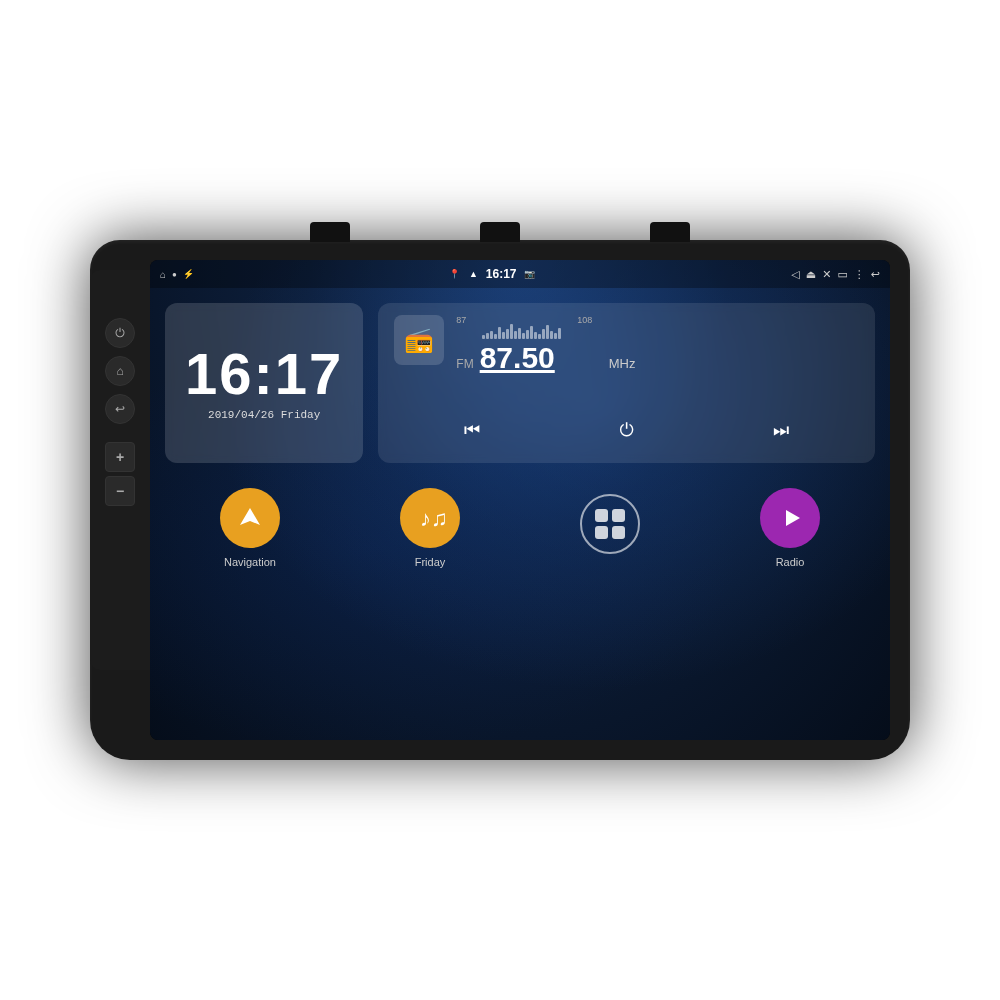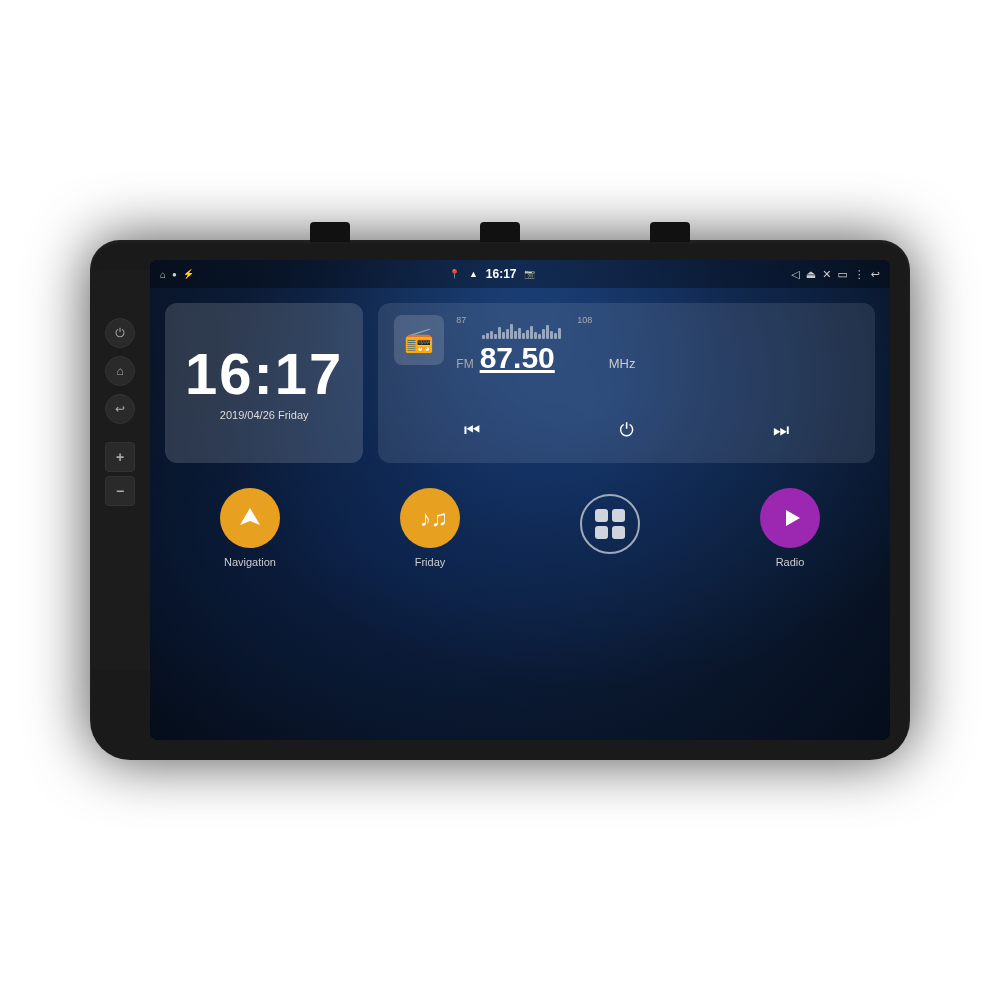--- a/index.html
+++ b/index.html
@@ -177,20 +177,21 @@
       font-weight: bold;
       color: #fff;
       letter-spacing: 2px;
       line-height: 1;
     }
 
     .clock-date {
       font-size: 11px;
       color: #ddd;
       margin-top: 6px;
+      font-family: Liberation Mono, monospace;
     }
 
     
     .radio-widget {
       flex: 1;
       background: rgba(255,255,255,0.1);
       border-radius: 12px;
       padding: 12px 16px;
       display: flex;
       flex-direction: column;

